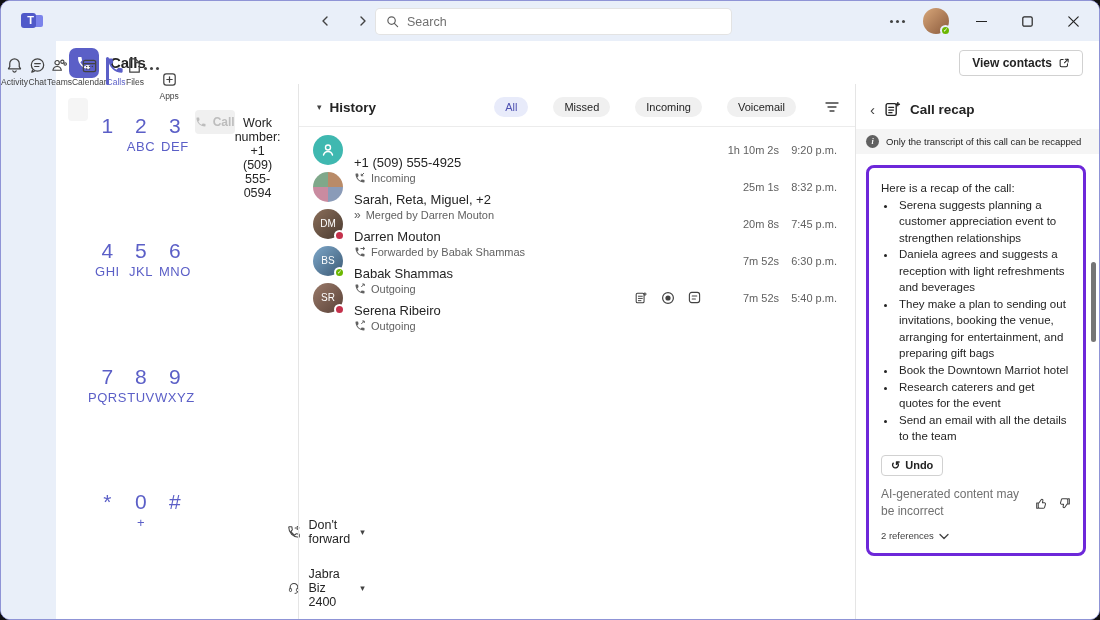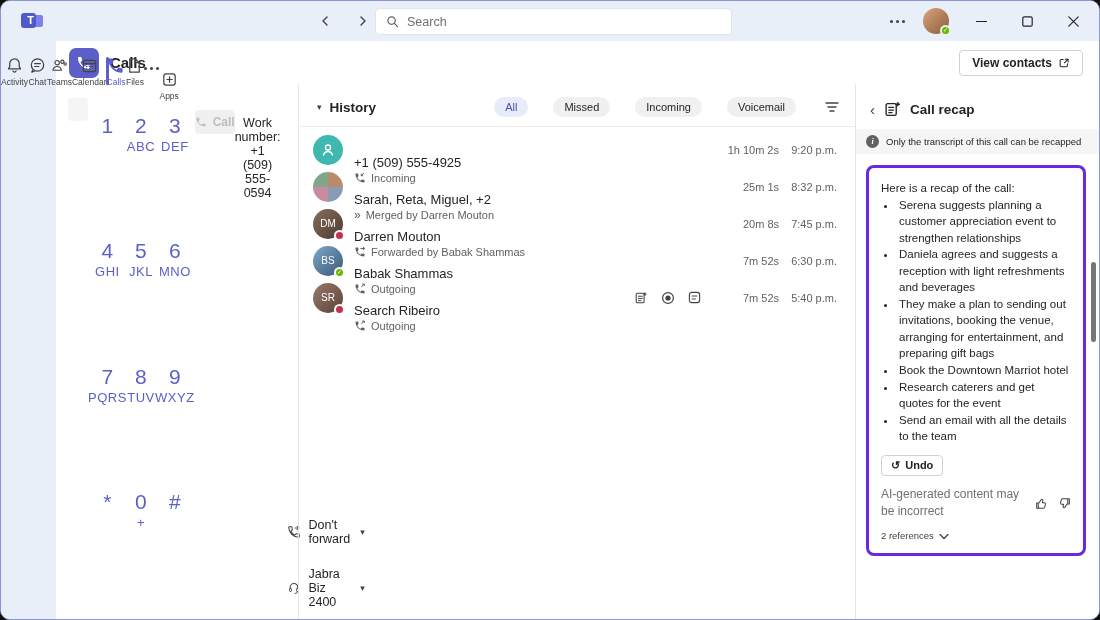--- a/index.html
+++ b/index.html
@@ -475,21 +475,21 @@
                 <span class="tim">6:30 p.m.</span>
               </div>
             </div>
 
             <div class="hrow">
               <div class="avatar p-sr">
                 <span>SR</span>
                 <span class="status-dot busy"></span>
               </div>
               <div class="hrow-main">
-                <div class="hrow-name">Search Ribeiro</div>
+                <div class="hrow-name">Serena Ribeiro</div>
                 <div class="hrow-sub">
                   <span>
                       <svg width="12" height="12" viewBox="0 0 24 24">
                         <path d="M6.62 10.79c1.44 2.83 3.76 5.14 6.59 6.59l2.2-2.2c.27-.27.67-.36 1.02-.24 1.12.37 2.33.57 3.57.57.55 0 1 .45 1 1V20c0 .55-.45 1-1 1-9.39 0-17-7.61-17-17 0-.55.45-1 1-1h3.5c.55 0 1 .45 1 1 0 1.25.2 2.45.57 3.57.11.35.03.74-.25 1.02l-2.2 2.2z" fill="#616161"></path>
                         <polyline points="14.5,8 20.5,2" stroke="#616161" stroke-width="2" fill="none"></polyline>
                         <polyline points="16.5,2 20.5,2 20.5,6" stroke="#616161" stroke-width="2" fill="none"></polyline>
                       </svg>
                     </span>
                   <span>Outgoing</span>
                 </div>

